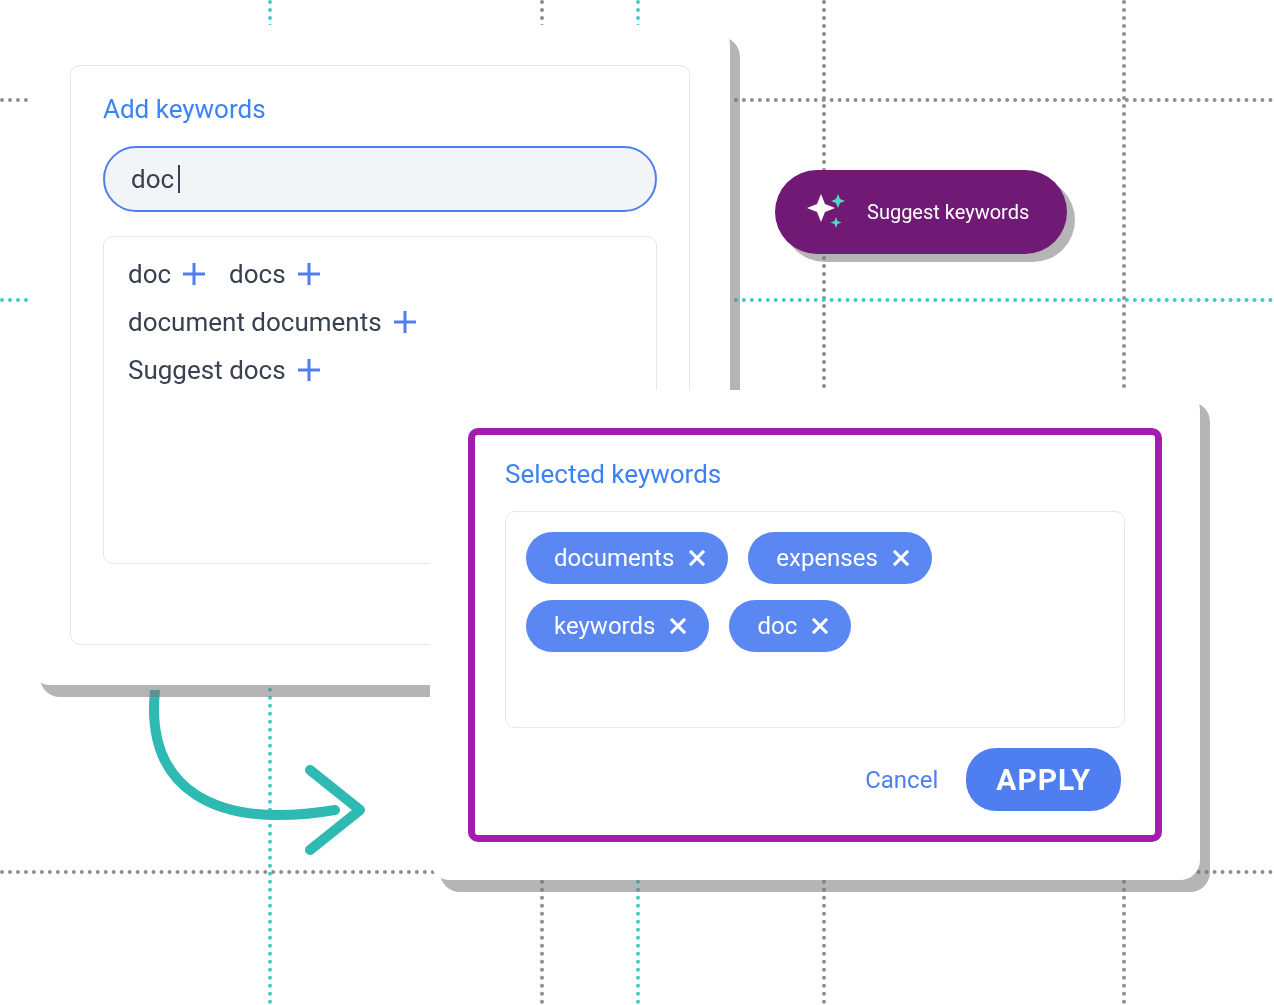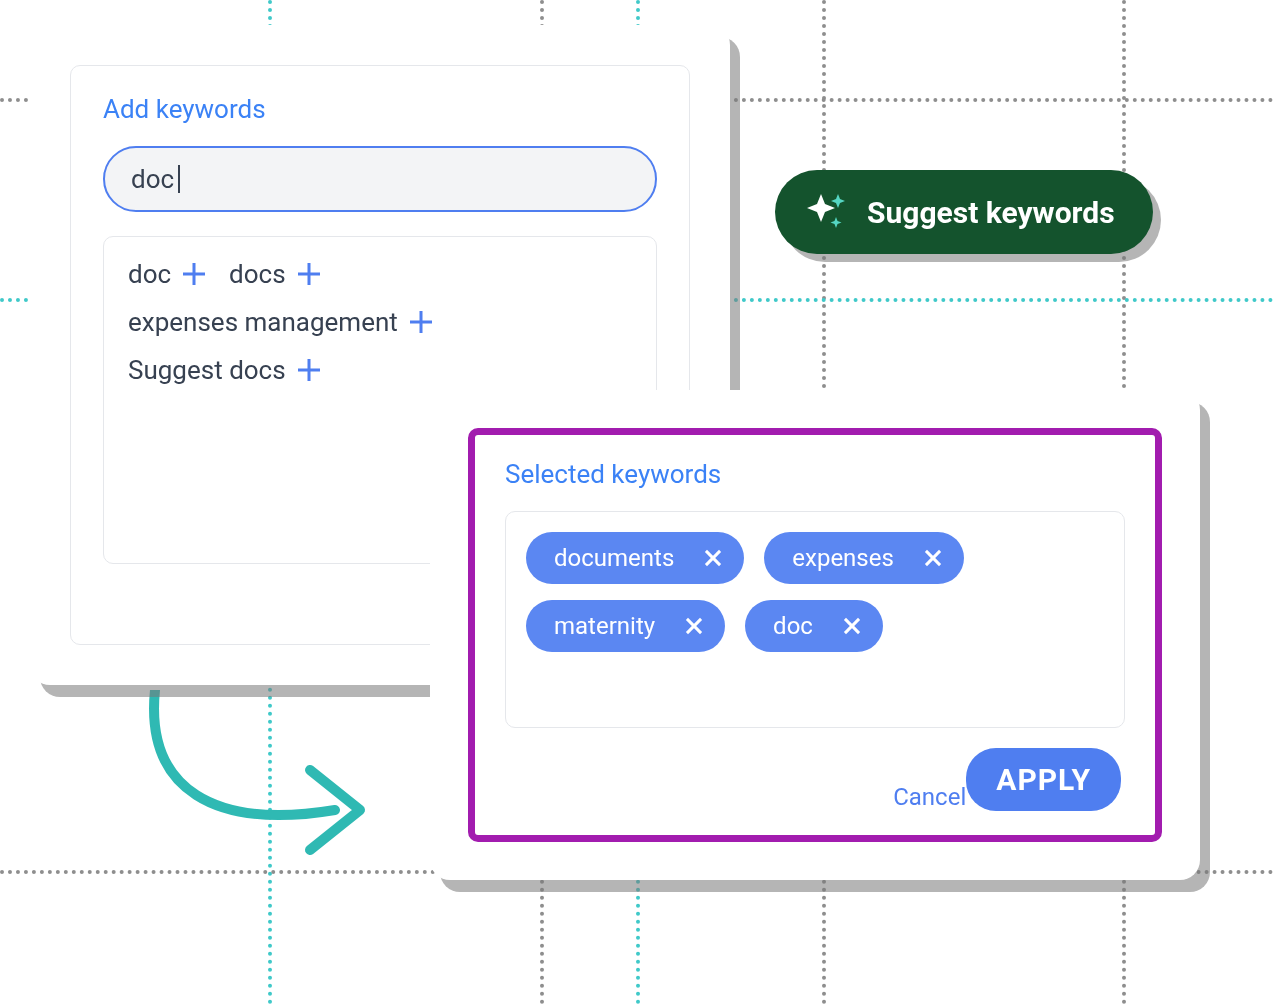--- a/index.html
+++ b/index.html
@@ -103,29 +103,29 @@
     background: #4f7ef0;
   }
   .plus::before { left: 50%; top: 0; bottom: 0; width: 3px; transform: translateX(-50%); }
   .plus::after { top: 50%; left: 0; right: 0; height: 3px; transform: translateY(-50%); }
 
   
   .suggest-btn {
     position: absolute;
     left: 775px; top: 170px;
     z-index: 2;
-    background: #14532d;
+    background: #701a75;
     color: #fff;
     border-radius: 46px;
     padding: 20px 38px 20px 30px;
     display: flex;
     align-items: center;
     gap: 18px;
-    font-size: 30px;
-    font-weight: 700;
+    font-size: 20px;
+    font-weight: 400;
     cursor: pointer;
     box-shadow: 8px 8px 0 rgba(120,120,120,.55);
   }
   .sparkle-wrap { position: relative; width: 44px; height: 44px; }
 
   
   .sel-card {
     left: 430px; top: 390px;
     width: 770px; height: 490px;
     z-index: 5;
@@ -151,42 +151,43 @@
     margin-bottom: 20px;
   }
   .chip {
     background: #5b87f2;
     color: #fff;
     border-radius: 40px;
     padding: 12px 22px 12px 28px;
     font-size: 24px;
     display: inline-flex;
     align-items: center;
-    gap: 30px;
+    gap: 14px;
     cursor: pointer;
   }
   .x {
     width: 18px; height: 18px;
     position: relative;
     display: inline-block;
   }
   .x::before, .x::after {
     content: "";
     position: absolute;
     left: 50%; top: 50%;
     width: 20px; height: 3px;
     background: #fff;
   }
   .x::before { transform: translate(-50%,-50%) rotate(45deg); }
   .x::after  { transform: translate(-50%,-50%) rotate(-45deg); }
 
   .actions {
     display: flex;
     justify-content: flex-end;
-    align-items: flex-end;
+    align-items: center;
+    gap: 28px;
     padding-right: 4px;
   }
   .btn-cancel {
     color: #4f7ef0;
     font-size: 24px;
     font-weight: 400;
     cursor: pointer;
   }
   .btn-apply {
     background: #4f7ef0;
@@ -234,21 +235,21 @@
           <span>doc</span>
           <span class="plus"></span>
         </span>
         <span class="suggest-item">
           <span>docs</span>
           <span class="plus"></span>
         </span>
       </div>
       <div class="suggest-row">
         <span class="suggest-item">
-          <span>expenses management</span>
+          <span>document documents</span>
           <span class="plus"></span>
         </span>
       </div>
       <div class="suggest-row">
         <span class="suggest-item">
           <span>Suggest docs</span>
           <span class="plus"></span>
         </span>
       </div>
     </div>
@@ -272,21 +273,21 @@
     <div class="chips-box">
       <span class="chip">
         <span>documents</span>
         <span class="x"></span>
       </span>
       <span class="chip">
         <span>expenses</span>
         <span class="x"></span>
       </span>
       <span class="chip">
-        <span>maternity</span>
+        <span>keywords</span>
         <span class="x"></span>
       </span>
       <span class="chip">
         <span>doc</span>
         <span class="x"></span>
       </span>
     </div>
     <div class="actions">
       <span class="btn-cancel">Cancel</span>
       <span class="btn-apply">APPLY</span>

